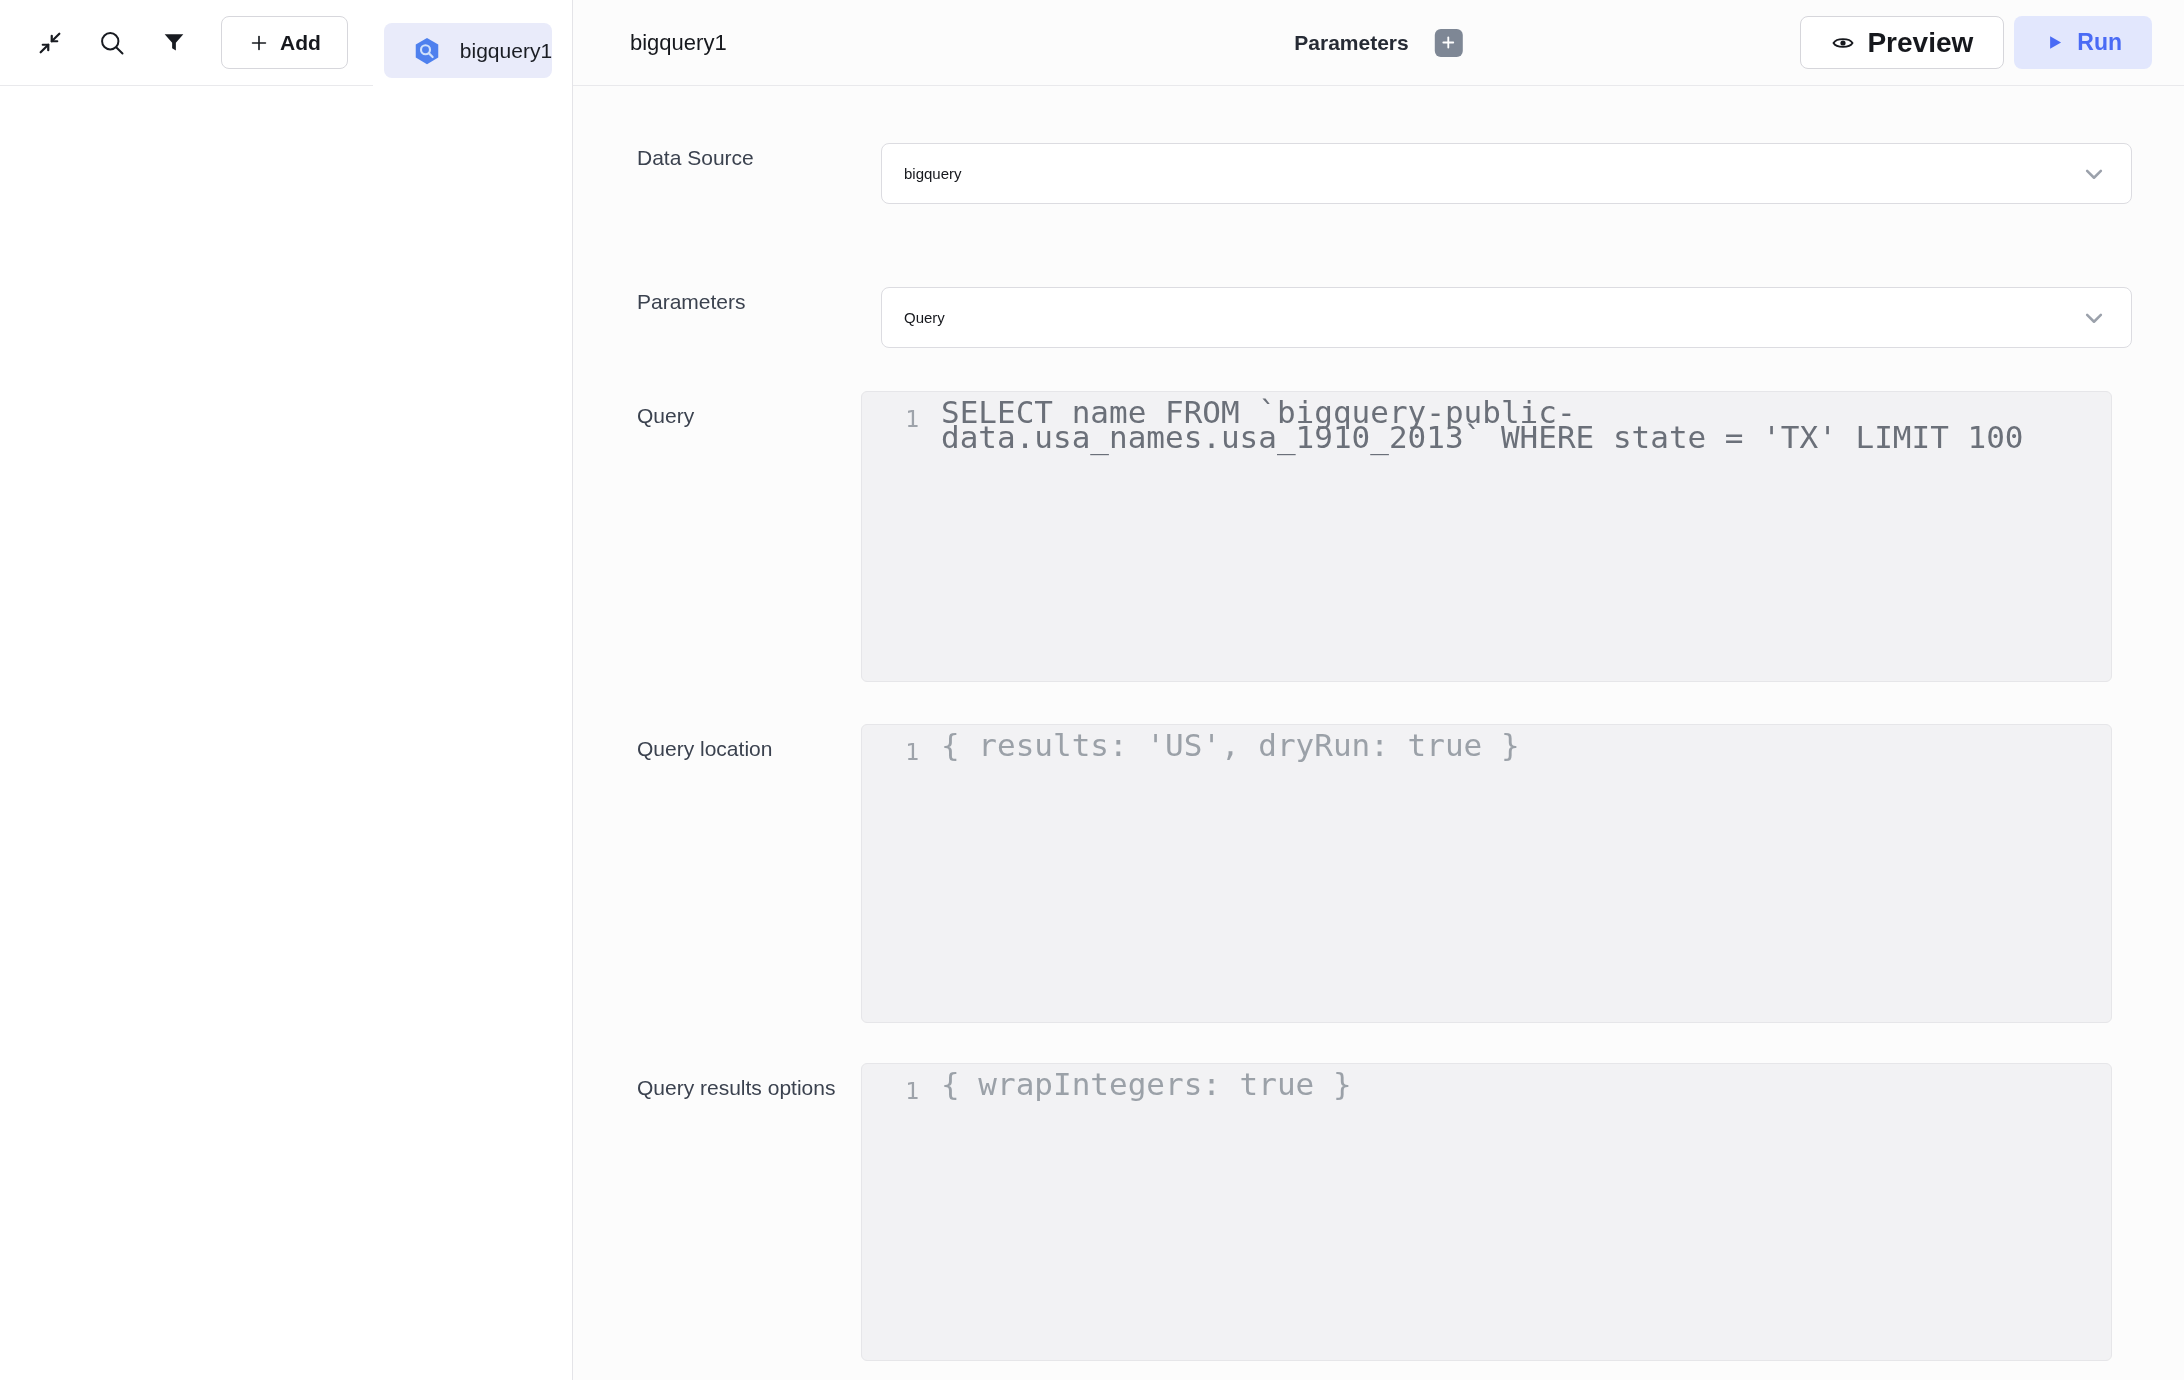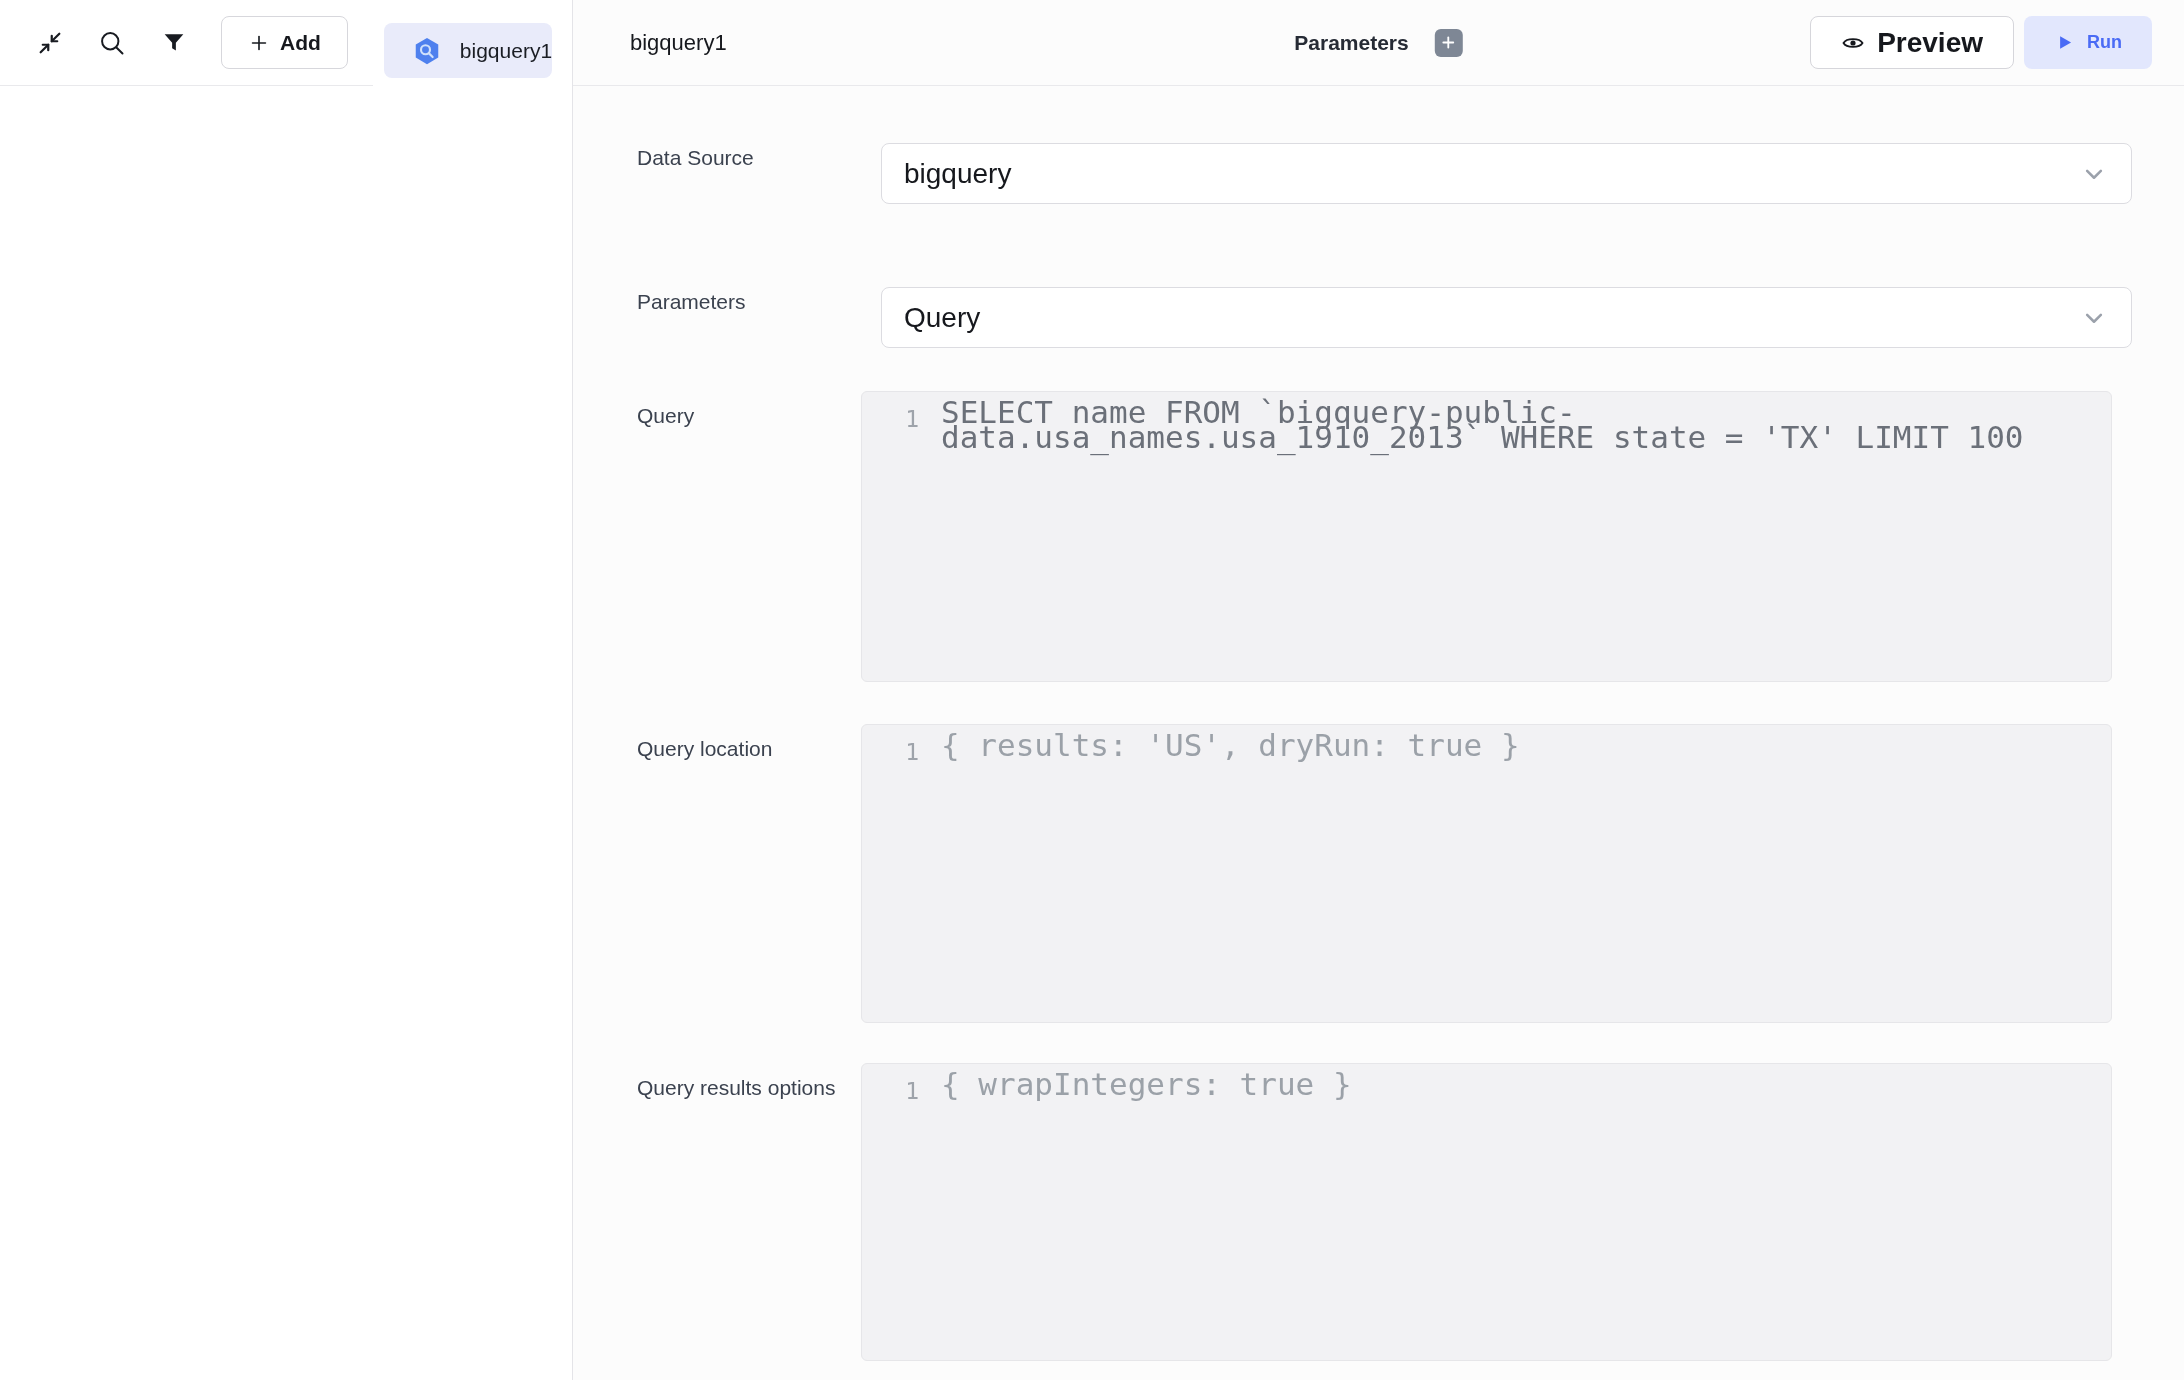--- a/index.html
+++ b/index.html
@@ -26,37 +26,37 @@
   .main { flex: 1 1 auto; background: #fcfcfc; display: flex; flex-direction: column; position: relative; }
   .main-header { height: 86px; flex: 0 0 86px; display: flex; align-items: center; border-bottom: 1px solid #e9e9ec; position: relative; background: #fcfcfc; }
   .main-title { padding-left: 57px; font-size: 22px; font-weight: 500; color: #16181d; }
   .params { position: absolute; left: 50%; transform: translateX(-50%); display: flex; align-items: center; gap: 26px; }
   .params-label { font-size: 21px; font-weight: 600; color: #262b35; }
   .param-add { width: 28px; height: 28px; border: none; border-radius: 6px; background: #7e8795; display: inline-flex; align-items: center; justify-content: center; cursor: pointer; }
   .param-add svg { width: 17px; height: 17px; }
   .actions { margin-left: auto; padding-right: 32px; display: flex; align-items: center; gap: 10px; }
   .preview-btn { height: 53px; padding: 0 30px; background: #ffffff; border: 1px solid #d6d6db; border-radius: 8px; display: inline-flex; align-items: center; gap: 12px; font-family: inherit; font-size: 28px; font-weight: 600; color: #16181d; cursor: pointer; }
   .preview-btn svg { width: 24px; height: 24px; }
-  .run-btn { height: 53px; padding: 0 30px; background: #e2e7fd; border: none; border-radius: 8px; display: inline-flex; align-items: center; gap: 12px; font-family: inherit; font-size: 18px; font-weight: 600; color: #4a6bf5; cursor: pointer; }
+  .run-btn { height: 53px; padding: 0 30px; background: #e2e7fd; border: none; border-radius: 8px; display: inline-flex; align-items: center; gap: 12px; font-family: inherit; font-size: 23px; font-weight: 600; color: #4a6bf5; cursor: pointer; }
   .run-btn svg { width: 21px; height: 21px; }
 
   
   .form { padding-left: 64px; }
   .row { display: flex; }
   .row-label { flex: 0 0 224px; padding-right: 20px; font-size: 21px; font-weight: 500; color: #3b424f; line-height: 30px; }
   .row-select { align-items: flex-start; gap: 20px; }
   .row-editor { align-items: flex-start; }
   .row-editor .row-label { padding-top: 10px; }
   .row-ds { margin-top: 57px; }
   .row-op { margin-top: 83px; }
   .row-q  { margin-top: 43px; }
   .row-qo { margin-top: 42px; }
   .row-qr { margin-top: 40px; }
 
-  .select { flex: 0 0 1251px; height: 61px; background: #ffffff; border: 1px solid #dcdce1; border-radius: 8px; display: flex; align-items: center; justify-content: space-between; padding: 0 22px; font-size: 28px; color: #16181d; cursor: pointer; }
+  .select { flex: 0 0 1251px; height: 61px; background: #ffffff; border: 1px solid #dcdce1; border-radius: 8px; display: flex; align-items: center; justify-content: space-between; padding: 0 22px; font-size: 15px; color: #16181d; cursor: pointer; }
   .select svg { width: 30px; height: 30px; flex: 0 0 30px; }
 
   .editor { flex: 0 0 1251px; background: #f2f2f4; border: 1px solid #e6e6e9; border-radius: 6px; display: flex; align-items: flex-start; padding-top: 8px; cursor: text; }
   .editor-q  { height: 291px; }
   .editor-qo { height: 299px; }
   .editor-qr { height: 298px; }
   .gutter { flex: 0 0 79px; text-align: right; padding-right: 22px; font-family: "DejaVu Sans Mono", monospace; font-size: 23px; line-height: 39px; color: #9ea3aa; }
   .code { font-family: "DejaVu Sans Mono", monospace; font-size: 31px; line-height: 25px; white-space: pre-wrap; max-width: 1100px; }
   .code-dark { color: #6b7079; }
   .code-placeholder { color: #9ba1a8; }

